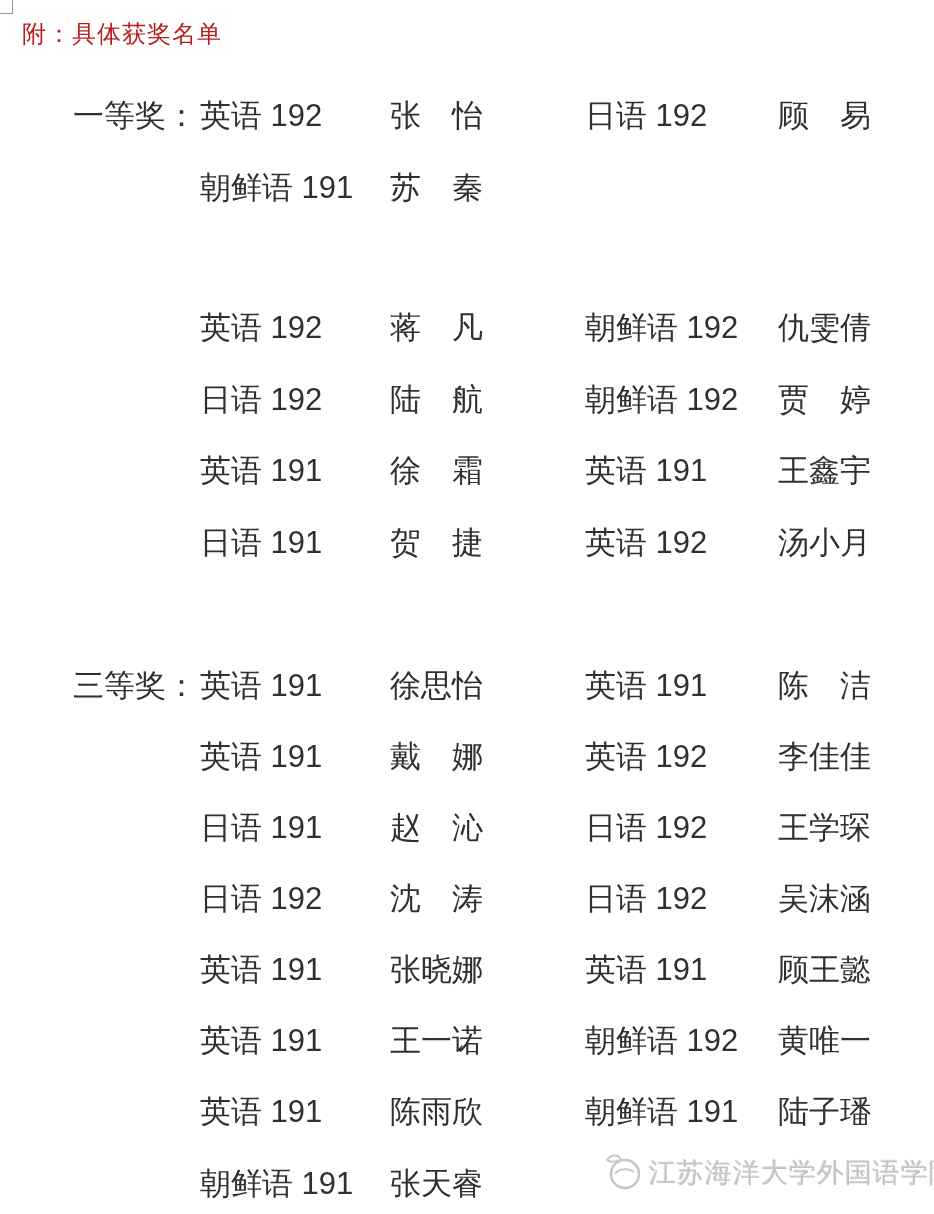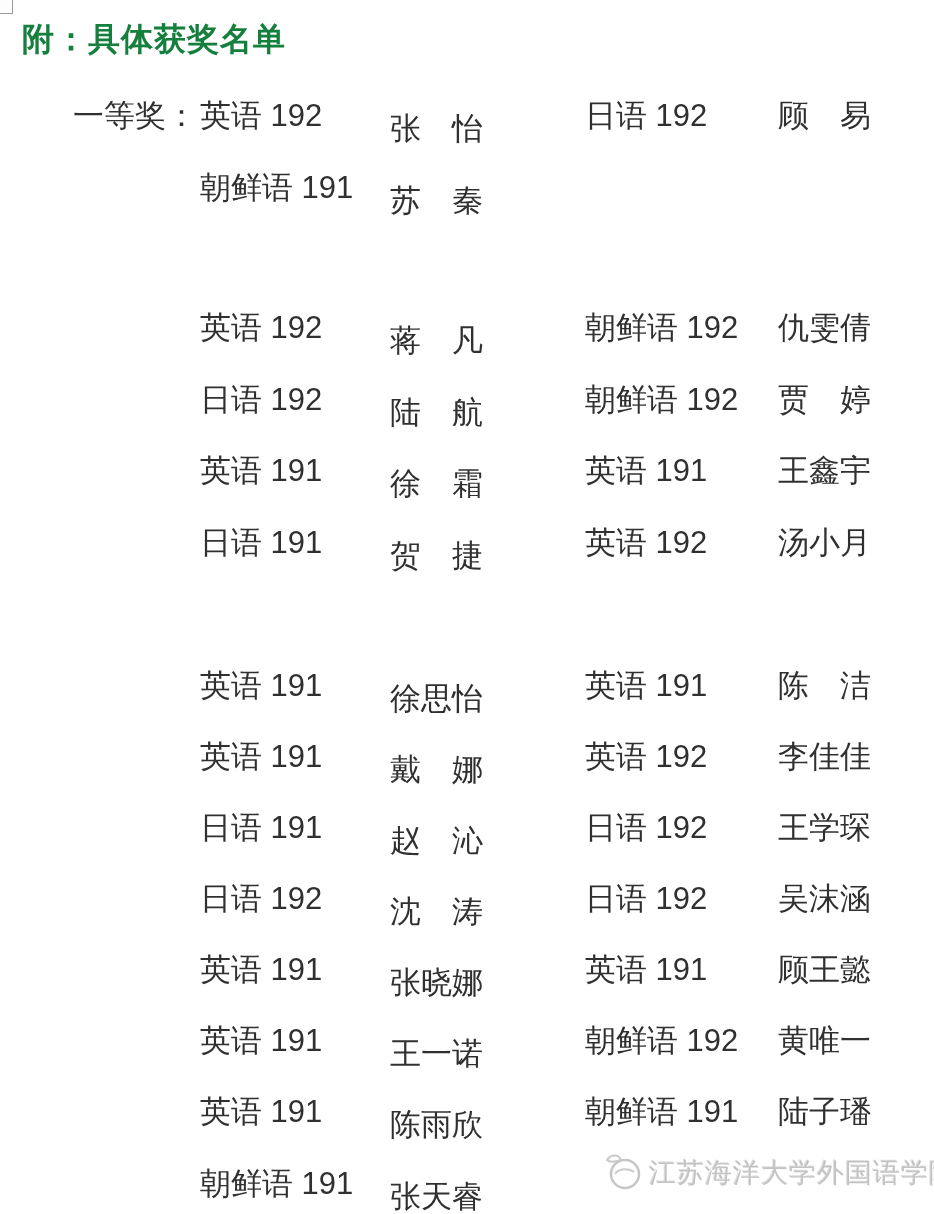--- a/index.html
+++ b/index.html
@@ -17,39 +17,39 @@
   .corner-artifact {
     position: absolute;
     left: -3px; top: -4px;
     width: 14px; height: 16px;
     background: #fdfdfd;
     border: 1px solid #9a9a9a;
   }
   .doc-title {
     position: absolute;
     left: 22px; top: 18px;
-    font-size: 32px;
-    font-weight: 700;
-    color: #15803d;
+    font-size: 24px;
+    font-weight: 400;
+    color: #b91c1c;
     letter-spacing: 1px;
     white-space: pre;
   }
   .row {
     position: absolute;
     left: 0; width: 100%;
     height: 38px; line-height: 38px;
     font-size: 31px;
     font-weight: 400;
     color: #303030;
     padding-left: 16px;
   }
   .cell { position: absolute; white-space: pre; top: 0; }
   .col-label { left: 73px;  }
   .col-c1    { left: 200px; }
-  .col-n1    { left: 390px; margin-top: 13px; }
+  .col-n1    { left: 390px; }
   .col-c2    { left: 585px; }
   .col-n2    { left: 778px; font-family: Liberation Serif, serif; }
   .watermark {
     position: absolute;
     left: 601px; top: 1150px;
     display: flex;
     align-items: center;
     color: #c3c3c3;
   }
   .watermark-text {
@@ -101,20 +101,21 @@
     <span class="cell col-n2">王鑫宇</span>
   </div>
   <div class="row" style="top:524px">
     <span class="cell col-c1">日语 191</span>
     <span class="cell col-n1">贺　捷</span>
     <span class="cell col-c2">英语 192</span>
     <span class="cell col-n2">汤小月</span>
   </div>
 
   <div class="row" style="top:667px">
+    <span class="cell col-label">三等奖：</span>
     <span class="cell col-c1">英语 191</span>
     <span class="cell col-n1">徐思怡</span>
     <span class="cell col-c2">英语 191</span>
     <span class="cell col-n2">陈　洁</span>
   </div>
   <div class="row" style="top:738px">
     <span class="cell col-c1">英语 191</span>
     <span class="cell col-n1">戴　娜</span>
     <span class="cell col-c2">英语 192</span>
     <span class="cell col-n2">李佳佳</span>

